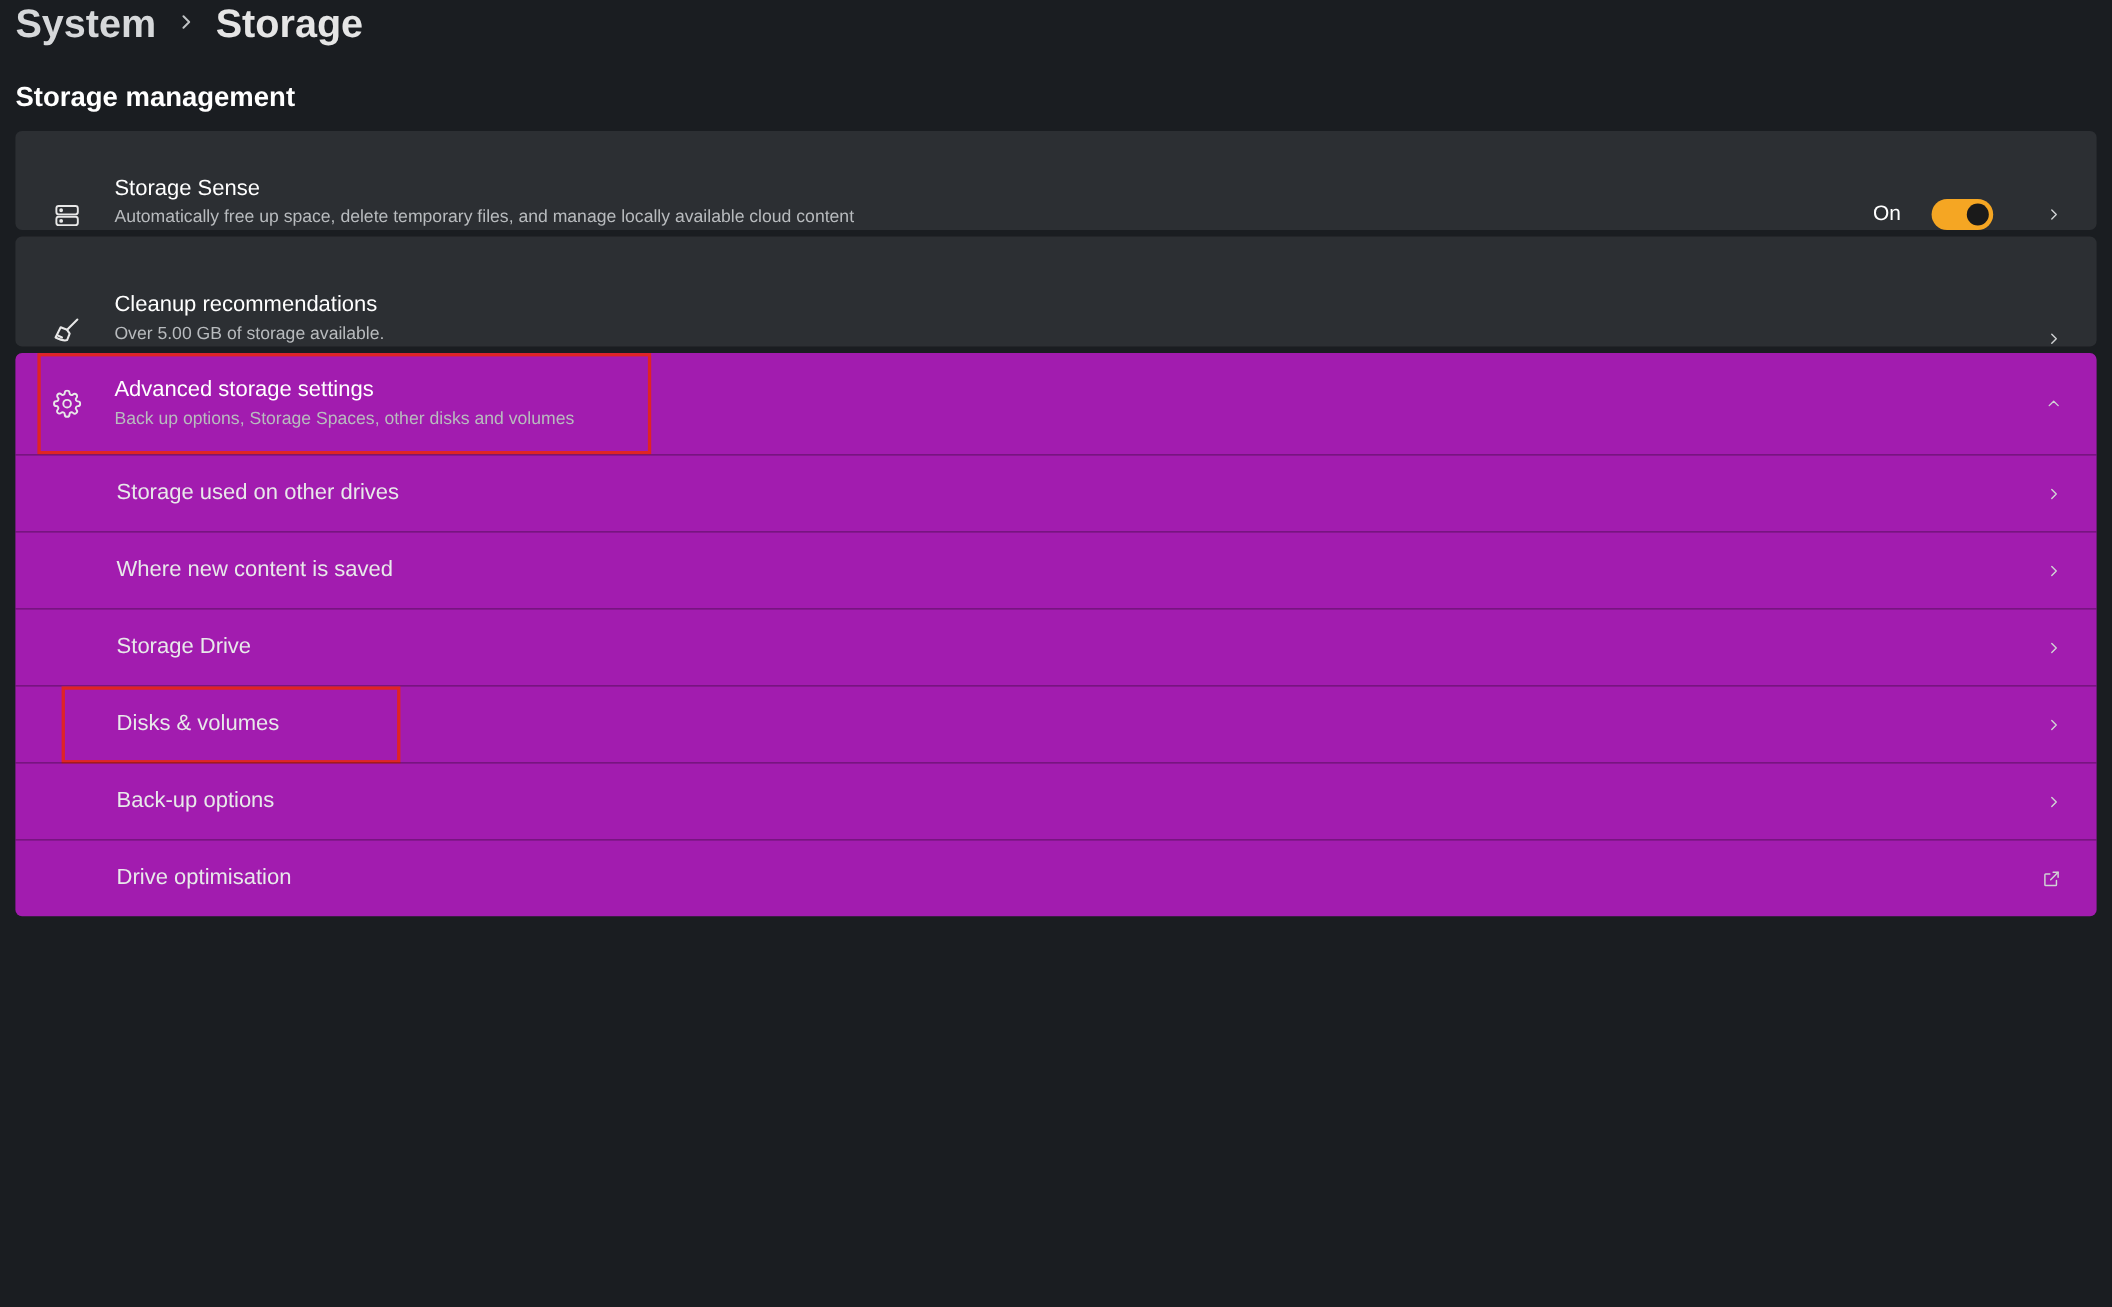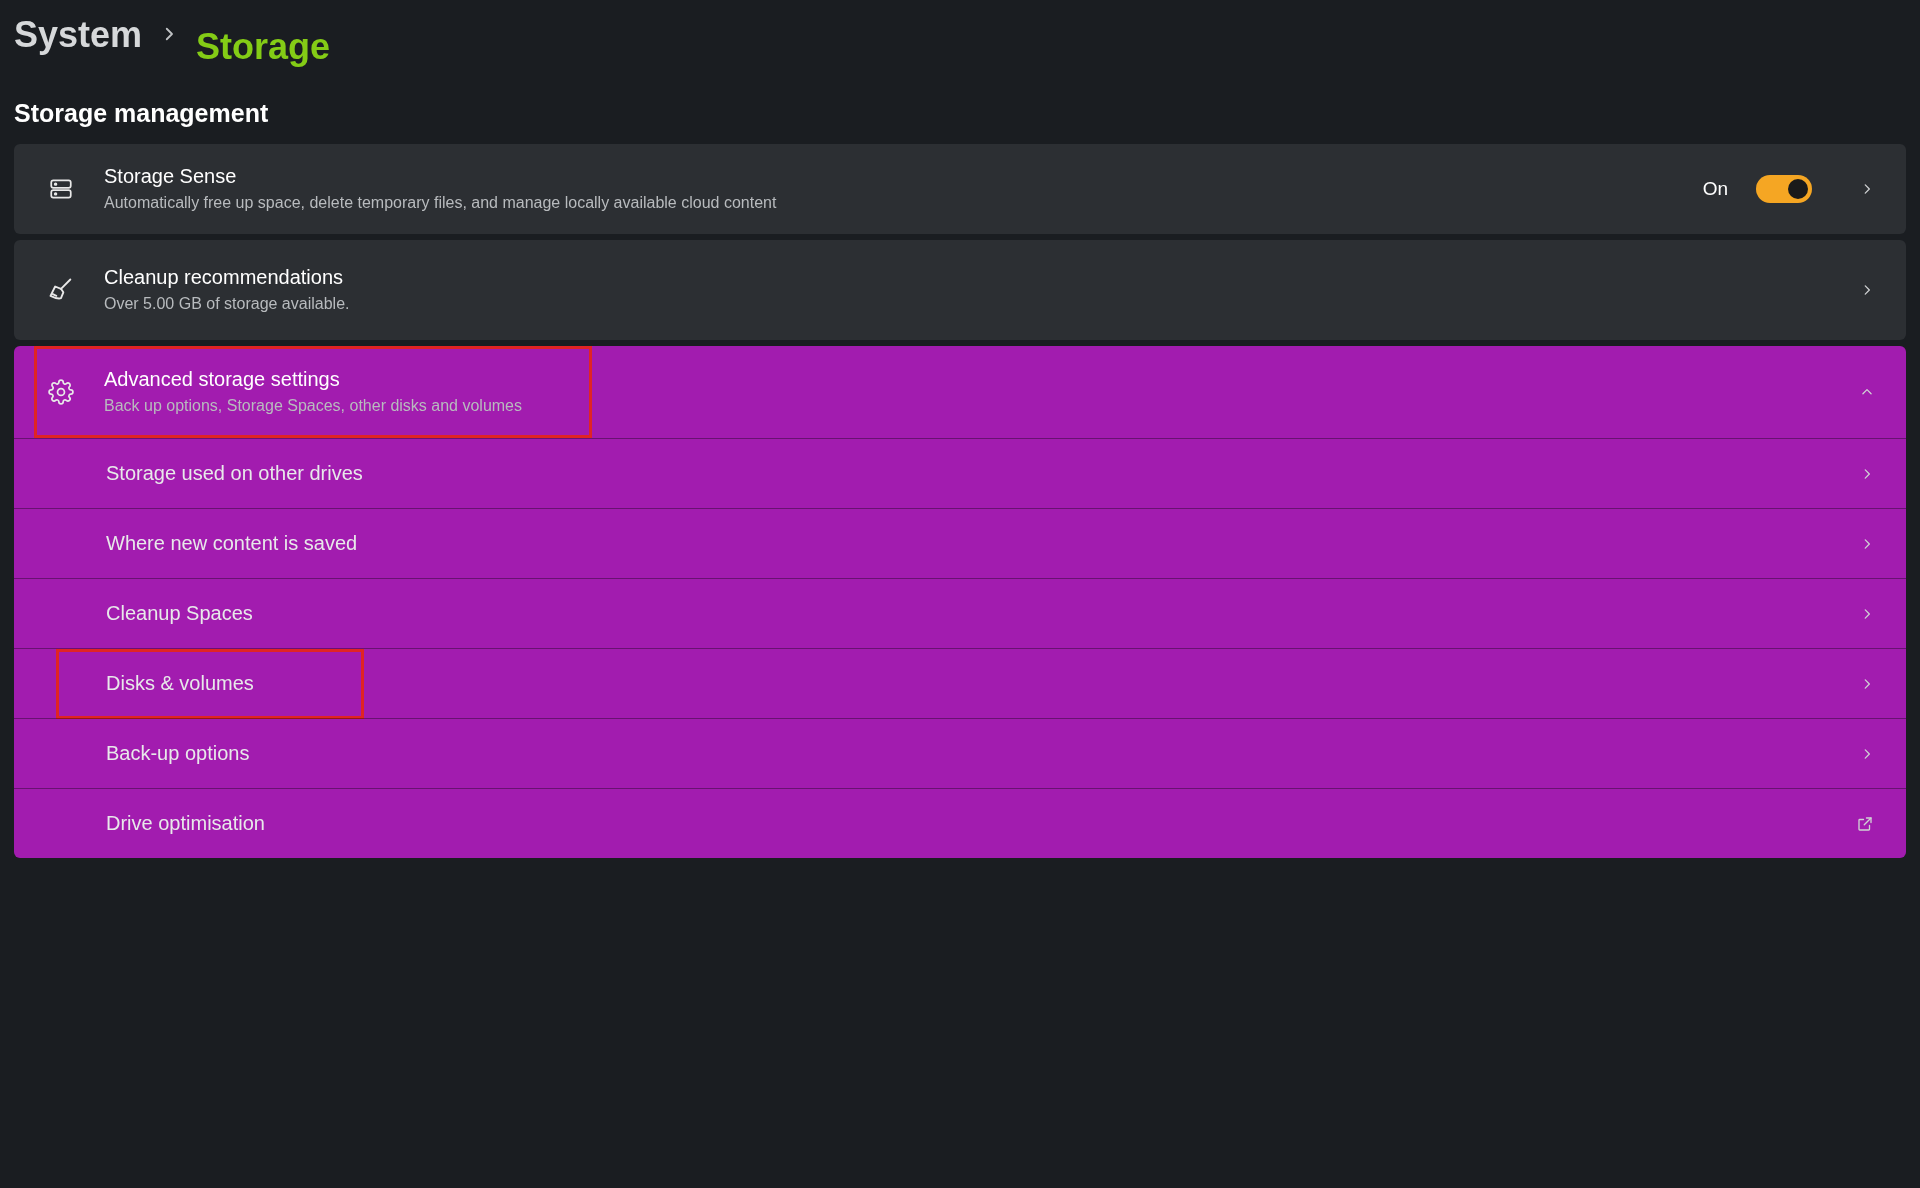--- a/index.html
+++ b/index.html
@@ -29,37 +29,36 @@
     line-height: 1;
   }
   .breadcrumb-sep {
     font-size: 24px;
     color: #bfc2c4;
     line-height: 1;
   }
   .breadcrumb-title {
     font-size: 36px;
     font-weight: 600;
-    color: #84cc16;
+    color: #e5e5e5;
     line-height: 1;
-    margin-top: 25px;
   }
   .section-heading {
     font-size: 25px;
     font-weight: 600;
     color: #ffffff;
     margin-bottom: 16px;
   }
   .card {
     background: #2c2f33;
     border-radius: 6px;
     padding: 0 32px;
     height: 90px;
     display: flex;
-    align-items: center;
+    align-items: flex-end;
     margin-bottom: 6px;
     box-sizing: border-box;
     cursor: pointer;
   }
   .card-tall {
     height: 100px;
   }
   .card-icon {
     width: 30px;
     display: flex;
@@ -272,21 +271,21 @@
       </div>
       <div class="sub-row">
         <span class="sub-title">Where new content is saved</span>
         <span class="sub-trailing chev">
           <svg viewBox="0 0 24 24" fill="none" stroke="#d0d2d4" stroke-width="2.2" stroke-linecap="round" stroke-linejoin="round">
               <polyline points="9 5 16 12 9 19"></polyline>
             </svg>
         </span>
       </div>
       <div class="sub-row">
-        <span class="sub-title">Cleanup Spaces</span>
+        <span class="sub-title">Storage Drive</span>
         <span class="sub-trailing chev">
           <svg viewBox="0 0 24 24" fill="none" stroke="#d0d2d4" stroke-width="2.2" stroke-linecap="round" stroke-linejoin="round">
               <polyline points="9 5 16 12 9 19"></polyline>
             </svg>
         </span>
       </div>
       <div class="sub-row">
         <div class="row-highlight"></div>
         <span class="sub-title">Disks &amp; volumes</span>
         <span class="sub-trailing chev">

